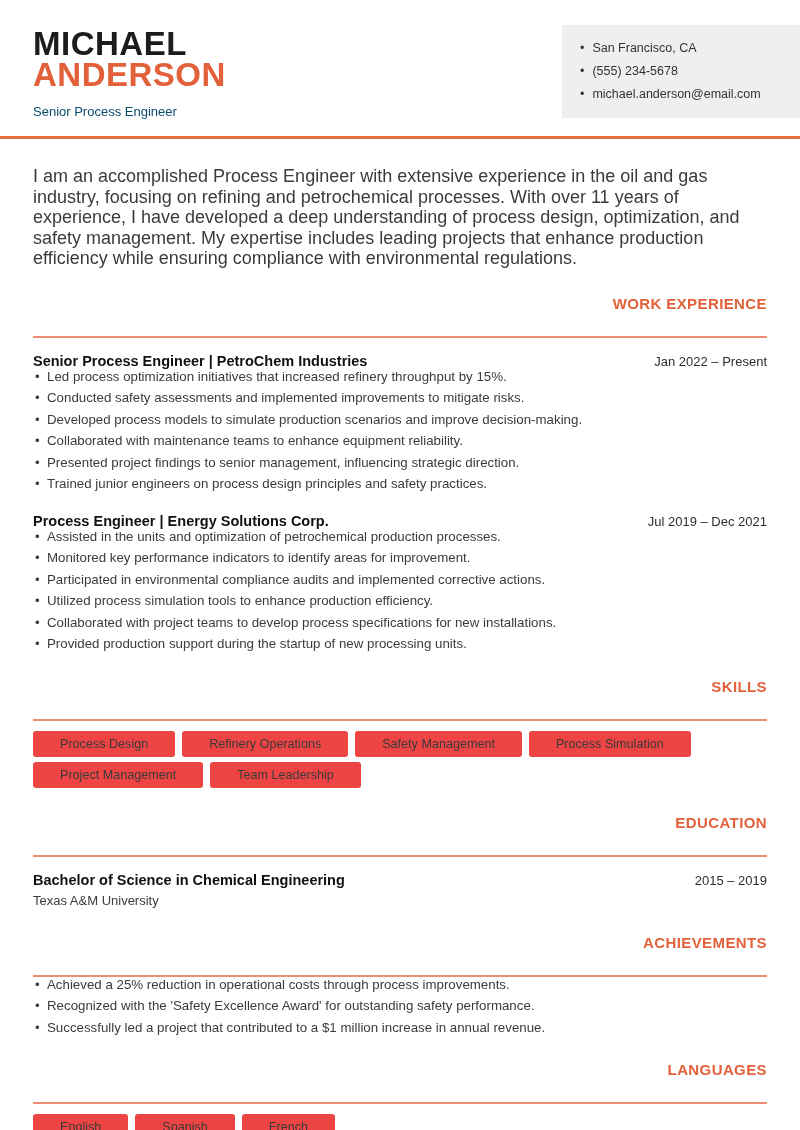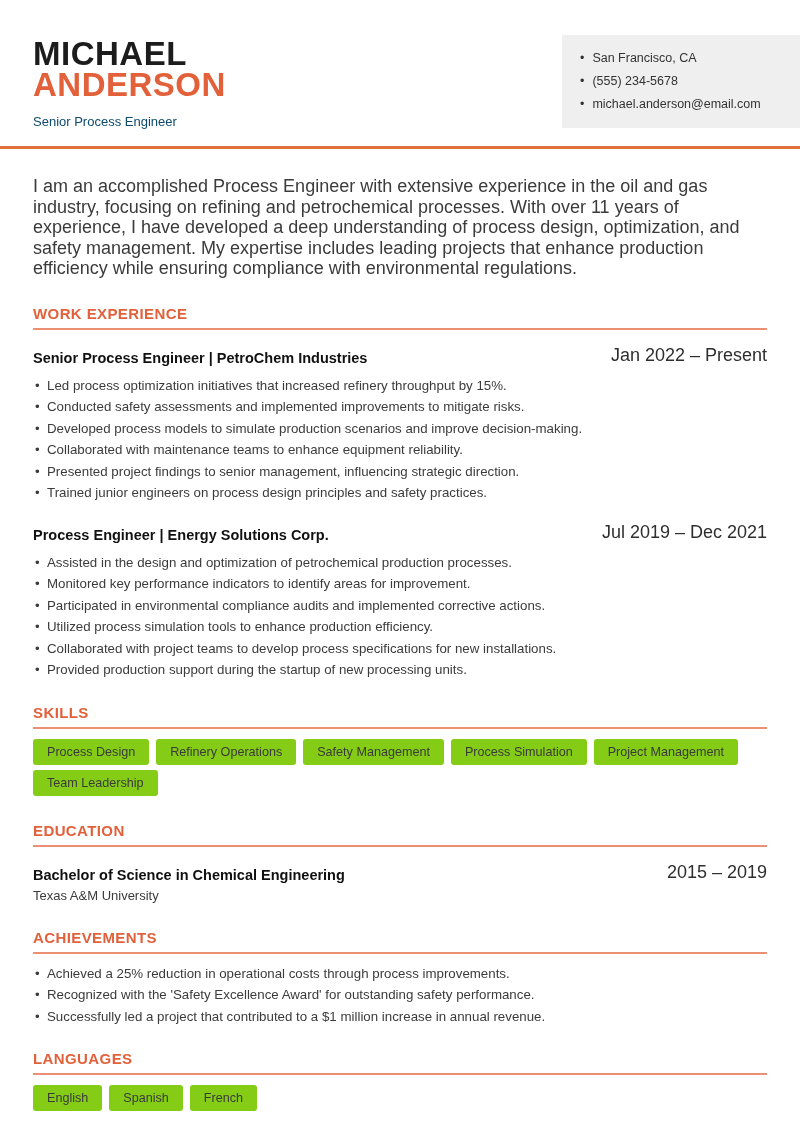--- a/index.html
+++ b/index.html
@@ -13,21 +13,21 @@
     width: 800px;
     min-height: 1130px;
     background: #ffffff;
     overflow: hidden;
   }
   
   .header {
     display: flex;
     justify-content: space-between;
     align-items: flex-start;
-    padding: 35px 0 0 33px;
+    padding: 25px 0 0 33px;
   }
   .name {
     margin-top: 3px;
     font-size: 33px;
     font-weight: 700;
     line-height: 31px;
     letter-spacing: 0.5px;
     color: #1c1c1c;
   }
   .name-last { display: block; color: #e2613b; }
@@ -60,41 +60,42 @@
     font-size: 18px;
     line-height: 20.5px;
     color: #3b3b3b;
   }
   .section { margin-top: 26px; }
   .section-heading {
     color: #e2613b;
     font-size: 15px;
     font-weight: 700;
     letter-spacing: 0.4px;
-    padding-bottom: 6px;
+    padding-bottom: 24px;
     border-bottom: 2px solid rgba(226, 97, 59, 0.7);
+    text-align: right;
   }
   .job { margin-top: 15px; }
   .job + .job { margin-top: 21px; }
   .row-between {
     display: flex;
     justify-content: space-between;
     align-items: flex-end;
   }
   .job-title, .edu-degree {
     font-size: 14.5px;
     font-weight: 700;
     color: #111111;
   }
   .dates {
-    font-size: 18px;
+    font-size: 13px;
     color: #2e2e2e;
     white-space: nowrap;
   }
-  .bullets { list-style: none; margin-top: 12px; }
+  .bullets { list-style: none; }
   .bullets li {
     position: relative;
     padding-left: 14px;
     font-size: 13.3px;
     line-height: 15.5px;
     color: #3b3b3b;
     margin-bottom: 6px;
   }
   .bullets li::before {
     content: "\2022";
@@ -102,23 +103,23 @@
     left: 2px;
     color: #3b3b3b;
   }
   .chips {
     display: flex;
     flex-wrap: wrap;
     gap: 5px 7px;
     margin-top: 10px;
   }
   .chip {
-    background: #84cc16;
+    background: #ef4444;
     border-radius: 3px;
-    padding: 6px 14px;
+    padding: 6px 27px;
     font-size: 12.6px;
     color: #3a3a3a;
   }
   .edu-block { margin-top: 15px; }
   .edu-school {
     margin-top: 5px;
     font-size: 13px;
     color: #3b3b3b;
   }
 </style>
@@ -174,21 +175,21 @@
           <li>Trained junior engineers on process design principles and safety practices.</li>
         </ul>
       </div>
 
       <div class="job">
         <div class="row-between">
           <div class="job-title">Process Engineer | Energy Solutions Corp.</div>
           <div class="dates">Jul 2019 – Dec 2021</div>
         </div>
         <ul class="bullets">
-          <li>Assisted in the design and optimization of petrochemical production processes.</li>
+          <li>Assisted in the units and optimization of petrochemical production processes.</li>
           <li>Monitored key performance indicators to identify areas for improvement.</li>
           <li>Participated in environmental compliance audits and implemented corrective actions.</li>
           <li>Utilized process simulation tools to enhance production efficiency.</li>
           <li>Collaborated with project teams to develop process specifications for new installations.</li>
           <li>Provided production support during the startup of new processing units.</li>
         </ul>
       </div>
     </section>
 
     <section class="section">

